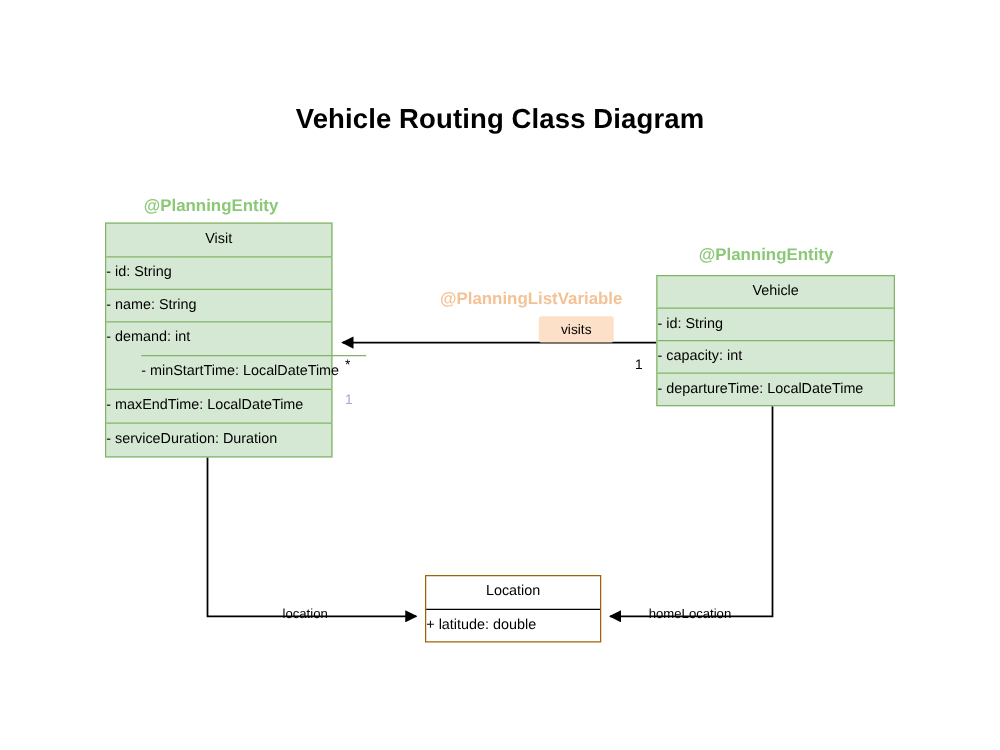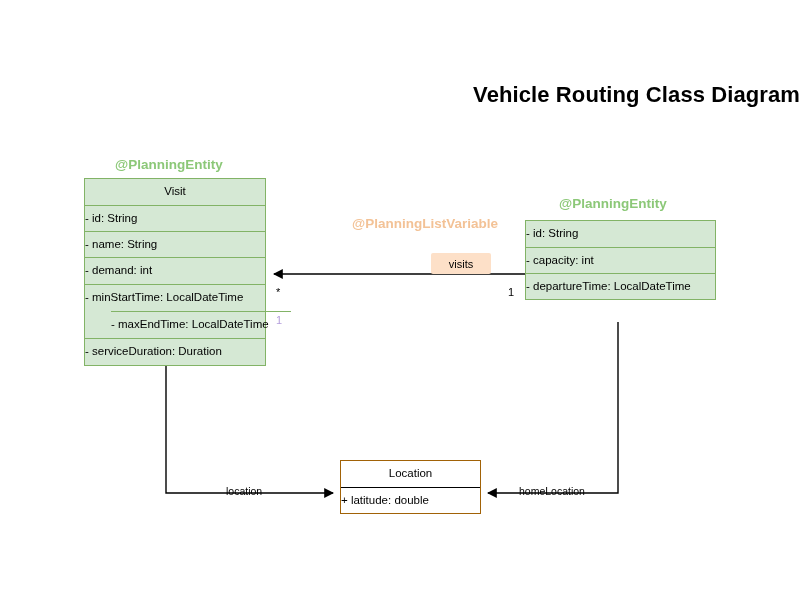--- a/index.html
+++ b/index.html
@@ -21,21 +21,21 @@
     height: 600px;
     background: #ffffff;
   }
 
   
   .diagram-title {
     position: absolute;
     left: 0;
     top: 82px;
     width: 800px;
-    text-align: right;
+    text-align: center;
     font-size: 22px;
     font-weight: bold;
     letter-spacing: 0.1px;
     color: #000000;
   }
 
   
   .annotation {
     position: absolute;
     font-size: 13.5px;
@@ -153,39 +153,40 @@
     </g>
   </svg>
 
   <div class="annotation ann-green" style="left:115px; top:157px;">@PlanningEntity</div>
 
   <div class="uml-class green" style="left:84px; top:178px; width:182px;">
     <div class="uml-row title-row" style="height:26px;">Visit</div>
     <div class="uml-row attr-row" style="height:26px;">- id: String</div>
     <div class="uml-row attr-row" style="height:26px;">- name: String</div>
     <div class="uml-row attr-row" style="height:27px;">- demand: int</div>
-    <div class="uml-row attr-row" style="height:27px;">- minStartTime: LocalDateTime</div>
-    <div class="uml-row attr-row" style="height:27px;margin-left:26px;">- maxEndTime: LocalDateTime</div>
+    <div class="uml-row attr-row" style="height:27px;margin-left:28px;">- minStartTime: LocalDateTime</div>
+    <div class="uml-row attr-row" style="height:27px;">- maxEndTime: LocalDateTime</div>
     <div class="uml-row attr-row" style="height:27px;">- serviceDuration: Duration</div>
   </div>
 
   <div class="annotation ann-green" style="left:559px; top:196px;">@PlanningEntity</div>
 
   <div class="uml-class green" style="left:525px; top:220px; width:191px;">
+    <div class="uml-row title-row" style="height:25px;">Vehicle</div>
     <div class="uml-row attr-row" style="height:26px;">- id: String</div>
     <div class="uml-row attr-row" style="height:26px;">- capacity: int</div>
     <div class="uml-row attr-row" style="height:26px;">- departureTime: LocalDateTime</div>
   </div>
 
   <div class="uml-class plain" style="left:340px; top:460px; width:141px;">
     <div class="uml-row title-row" style="height:26px;">Location</div>
     <div class="uml-row attr-row" style="height:26px;">+ latitude: double</div>
   </div>
 
-  <div class="annotation ann-orange" style="left:352px; top:216px;">@PlanningListVariable</div>
+  <div class="annotation ann-orange" style="left:352px; top:231px;">@PlanningListVariable</div>
 
   <div class="assoc-chip" style="left:431px; top:253px; width:60px; height:21px;">visits</div>
 
   <div class="mult" style="left:276px; top:286px;">*</div>
 
   <div class="mult" style="left:508px; top:286px;">1</div>
 
   <div class="mult purple" style="left:276px; top:314px;">1</div>
 
   <div class="edge-label" style="left:226px; top:485px;">location</div>

